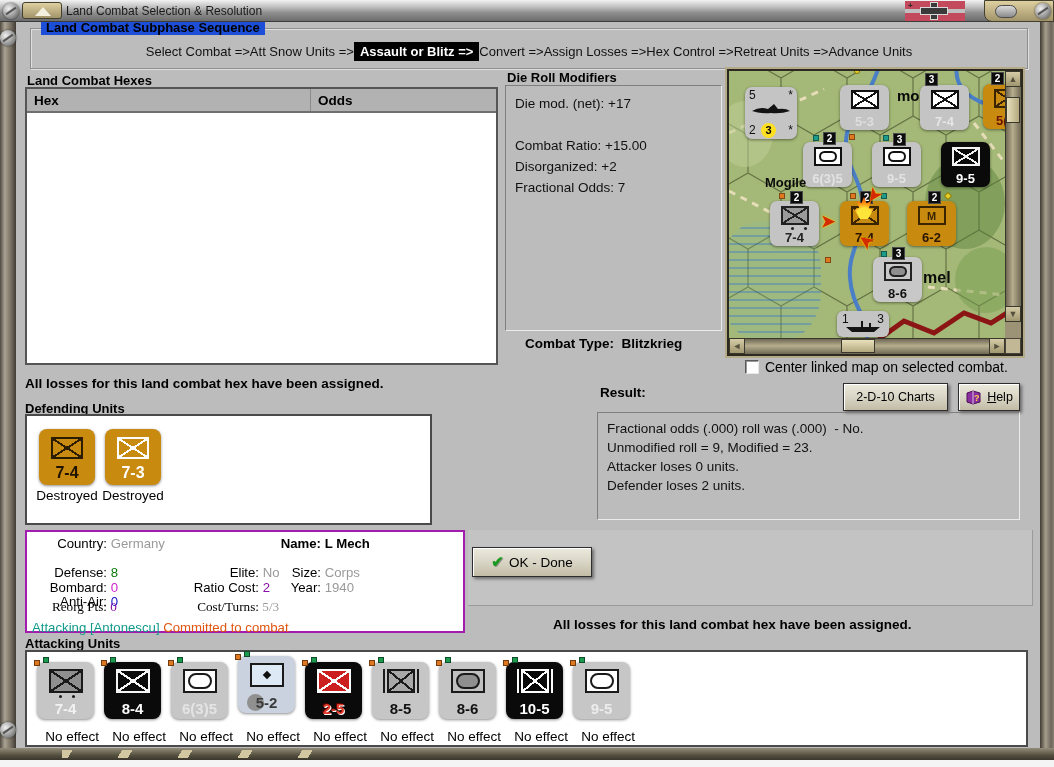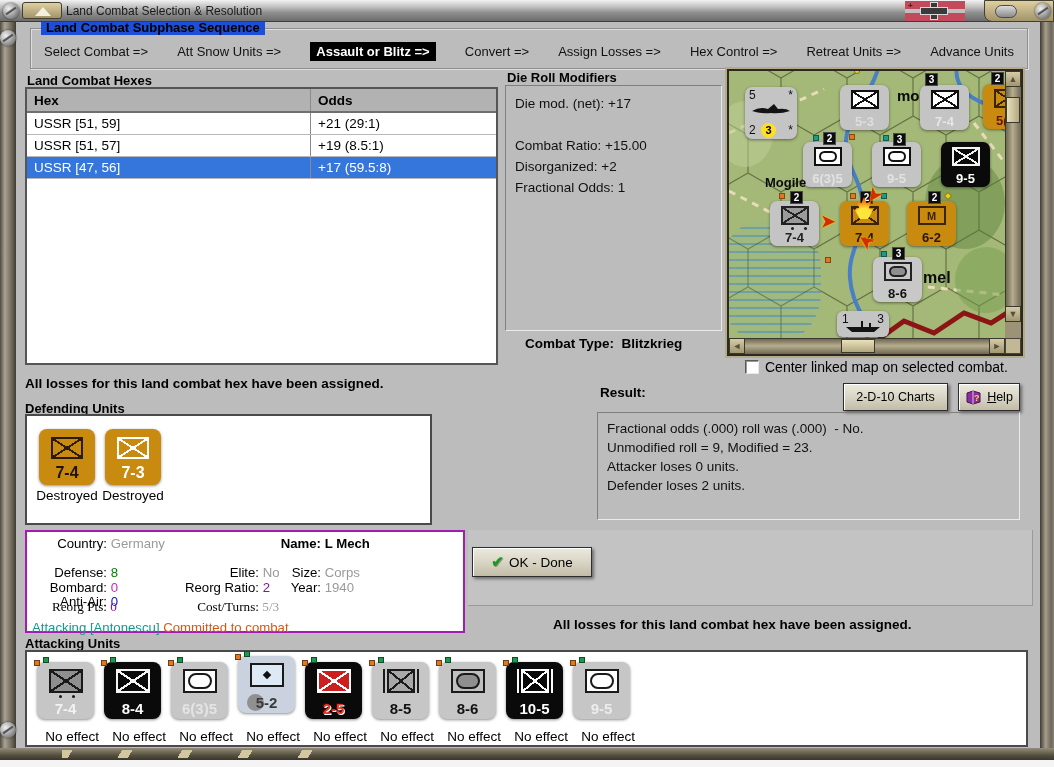--- a/index.html
+++ b/index.html
@@ -46,21 +46,21 @@
     font-size:13px; font-weight:bold; color:#000; }
   .sunken { border:1px solid; border-color:#7f7f7f #eaeaea #eaeaea #7f7f7f; }
   .whitebox { position:absolute; background:#fff; border:2px solid #4a4a4a; }
   .btn { position:absolute; display:flex; align-items:center; justify-content:center; gap:5px;
     background:linear-gradient(180deg,#eceade 0%,#d7d3c3 55%,#c2bca6 100%);
     border:1px solid #2e2e2e; box-shadow:inset 1px 1px 0 #fff, 2px 2px 3px rgba(0,0,0,.45);
     font-size:12.5px; color:#000; cursor:default; }
 
   
   .seq-steps { position:absolute; left:30px; top:40px; width:998px; height:22px; display:flex;
-    align-items:center; justify-content:space-between; padding:0 14px; font-size:13px; color:#111; }
+    align-items:center; justify-content:center; padding:0 14px; font-size:13px; color:#111; }
   .seq-step.active { background:#000; color:#fff; font-weight:bold; padding:2px 6px; }
 
   
   .hex-table { position:absolute; left:25px; top:87px; width:473px; height:278px; background:#fff; border:2px solid #555; }
   .ht-row { display:grid; grid-template-columns:283px 1fr; height:22px; font-size:13.5px; align-items:center; }
   .ht-head { background:#b2b2b2; font-weight:bold; border-bottom:2px solid #6f6f6f; height:24px; }
   .ht-row > div { padding-left:7px; height:100%; display:flex; align-items:center; }
   .ht-row > div:last-child { border-left:1px solid #8a8a8a; }
   .ht-body .ht-row { border-bottom:1px solid #b8b8b8; color:#000; }
   .ht-row.selected { background:#3576dd; color:#fff; }
@@ -194,43 +194,29 @@
     <span class="seq-step">Retreat Units =&gt;</span>
     <span class="seq-step">Advance Units</span>
   </div>
 
   <div class="bold-label" style="left:27px;top:73px;">Land Combat Hexes</div>
   <div class="hex-table">
     <div class="ht-row ht-head">
       <div>Hex</div>
       <div>Odds</div>
     </div>
-    <div class="ht-body">
-      <div class="ht-row">
-        <div>USSR [51, 59]</div>
-          <div>+21 (29:1)</div>
-      </div>
-      <div class="ht-row">
-        <div>USSR [51, 57]</div>
-          <div>+19 (8.5:1)</div>
-      </div>
-      <div class="ht-row selected">
-        <div>USSR [47, 56]</div>
-          <div>+17 (59.5:8)</div>
-      </div>
-    </div>
   </div>
 
   <div class="bold-label" style="left:507px;top:70px;">Die Roll Modifiers</div>
   <div class="mods-panel sunken">
     <div>Die mod. (net): +17</div>
     <div></div>
     <div>Combat Ratio: +15.00</div>
     <div>Disorganized: +2</div>
-    <div>Fractional Odds: 1</div>
+    <div>Fractional Odds: 7</div>
   </div>
 
   <div class="map-frame">
     <div class="map-view">
       <svg class="hexsvg" width="276" height="267">
         <defs>
           <pattern id="hx" width="66" height="114" patternUnits="userSpaceOnUse" patternTransform="translate(-14,-12)">
             <path d="M33 0 L66 19 V57 L33 76 L0 57 V19 Z" fill="none" stroke="#647244" stroke-width="1.2"></path>
             <path d="M33 76 V114" fill="none" stroke="#647244" stroke-width="1.2"></path>
           </pattern>
@@ -398,21 +384,21 @@
       <span class="colA"><span class="lab la">Country:</span> <span class="v-gray">Germany</span></span>
       <span class="colC"><b><span class="lab lc">Name:</span> <span>L Mech</span></b></span>
     </div>
     <div class="row" style="top:34.2px;">
       <span class="colA"><span class="lab la">Defense:</span> <span class="v-green">8</span></span>
       <span class="colB"><span class="lab lb">Elite:</span> <span class="v-gray">No</span></span>
       <span class="colC"><span class="lab lc">Size:</span> <span class="v-gray">Corps</span></span>
     </div>
     <div class="row" style="top:48.8px;">
       <span class="colA"><span class="lab la">Bombard:</span> <span class="v-magenta">0</span></span>
-      <span class="colB"><span class="lab lb">Reorg Ratio:</span> <span class="v-purple">2</span></span>
+      <span class="colB"><span class="lab lb">Ratio Cost:</span> <span class="v-purple">2</span></span>
       <span class="colC"><span class="lab lc">Year:</span> <span class="v-gray">1940</span></span>
     </div>
     <div class="row" style="top:63.4px;">
       <span class="colA"><span class="lab la">Anti-Air:</span> <span class="v-blue">0</span></span>
     </div>
     <div class="row" style="top:68px;font-family:Liberation Serif, serif;">
       <span class="colA"><span class="lab la">Reorg Pts:</span> <span class="v-purple">0</span></span>
       <span class="colB"><span class="lab lb">Cost/Turns:</span> <span class="v-gray">5/3</span></span>
     </div>
     <div class="footer-line">

